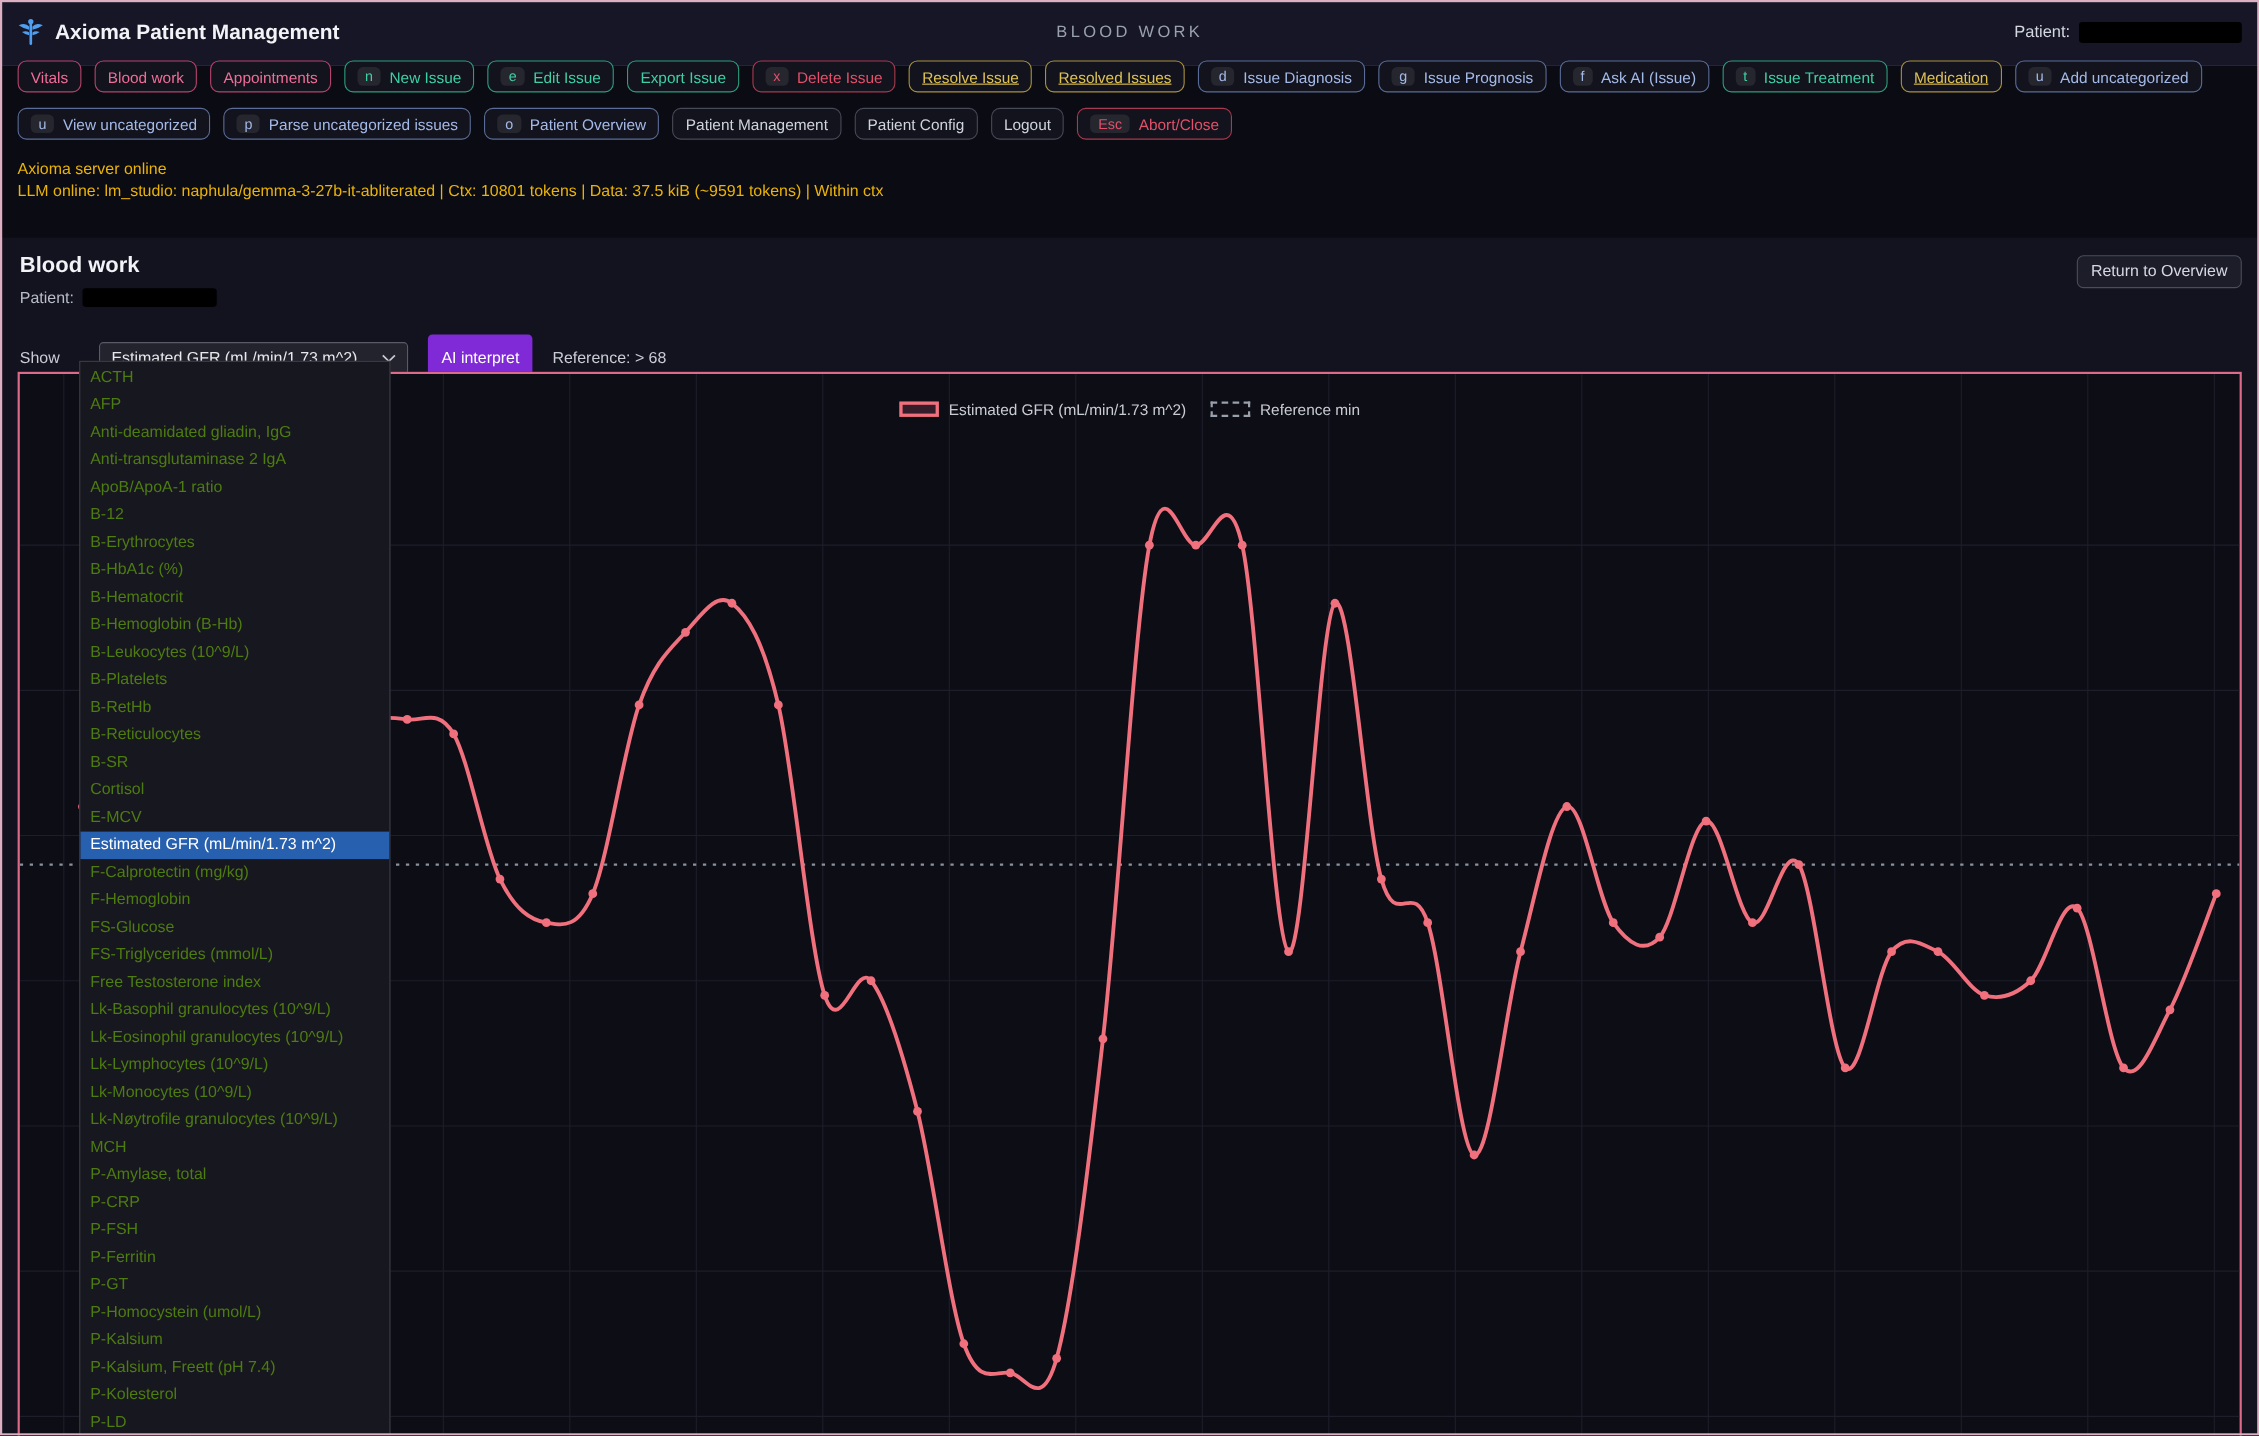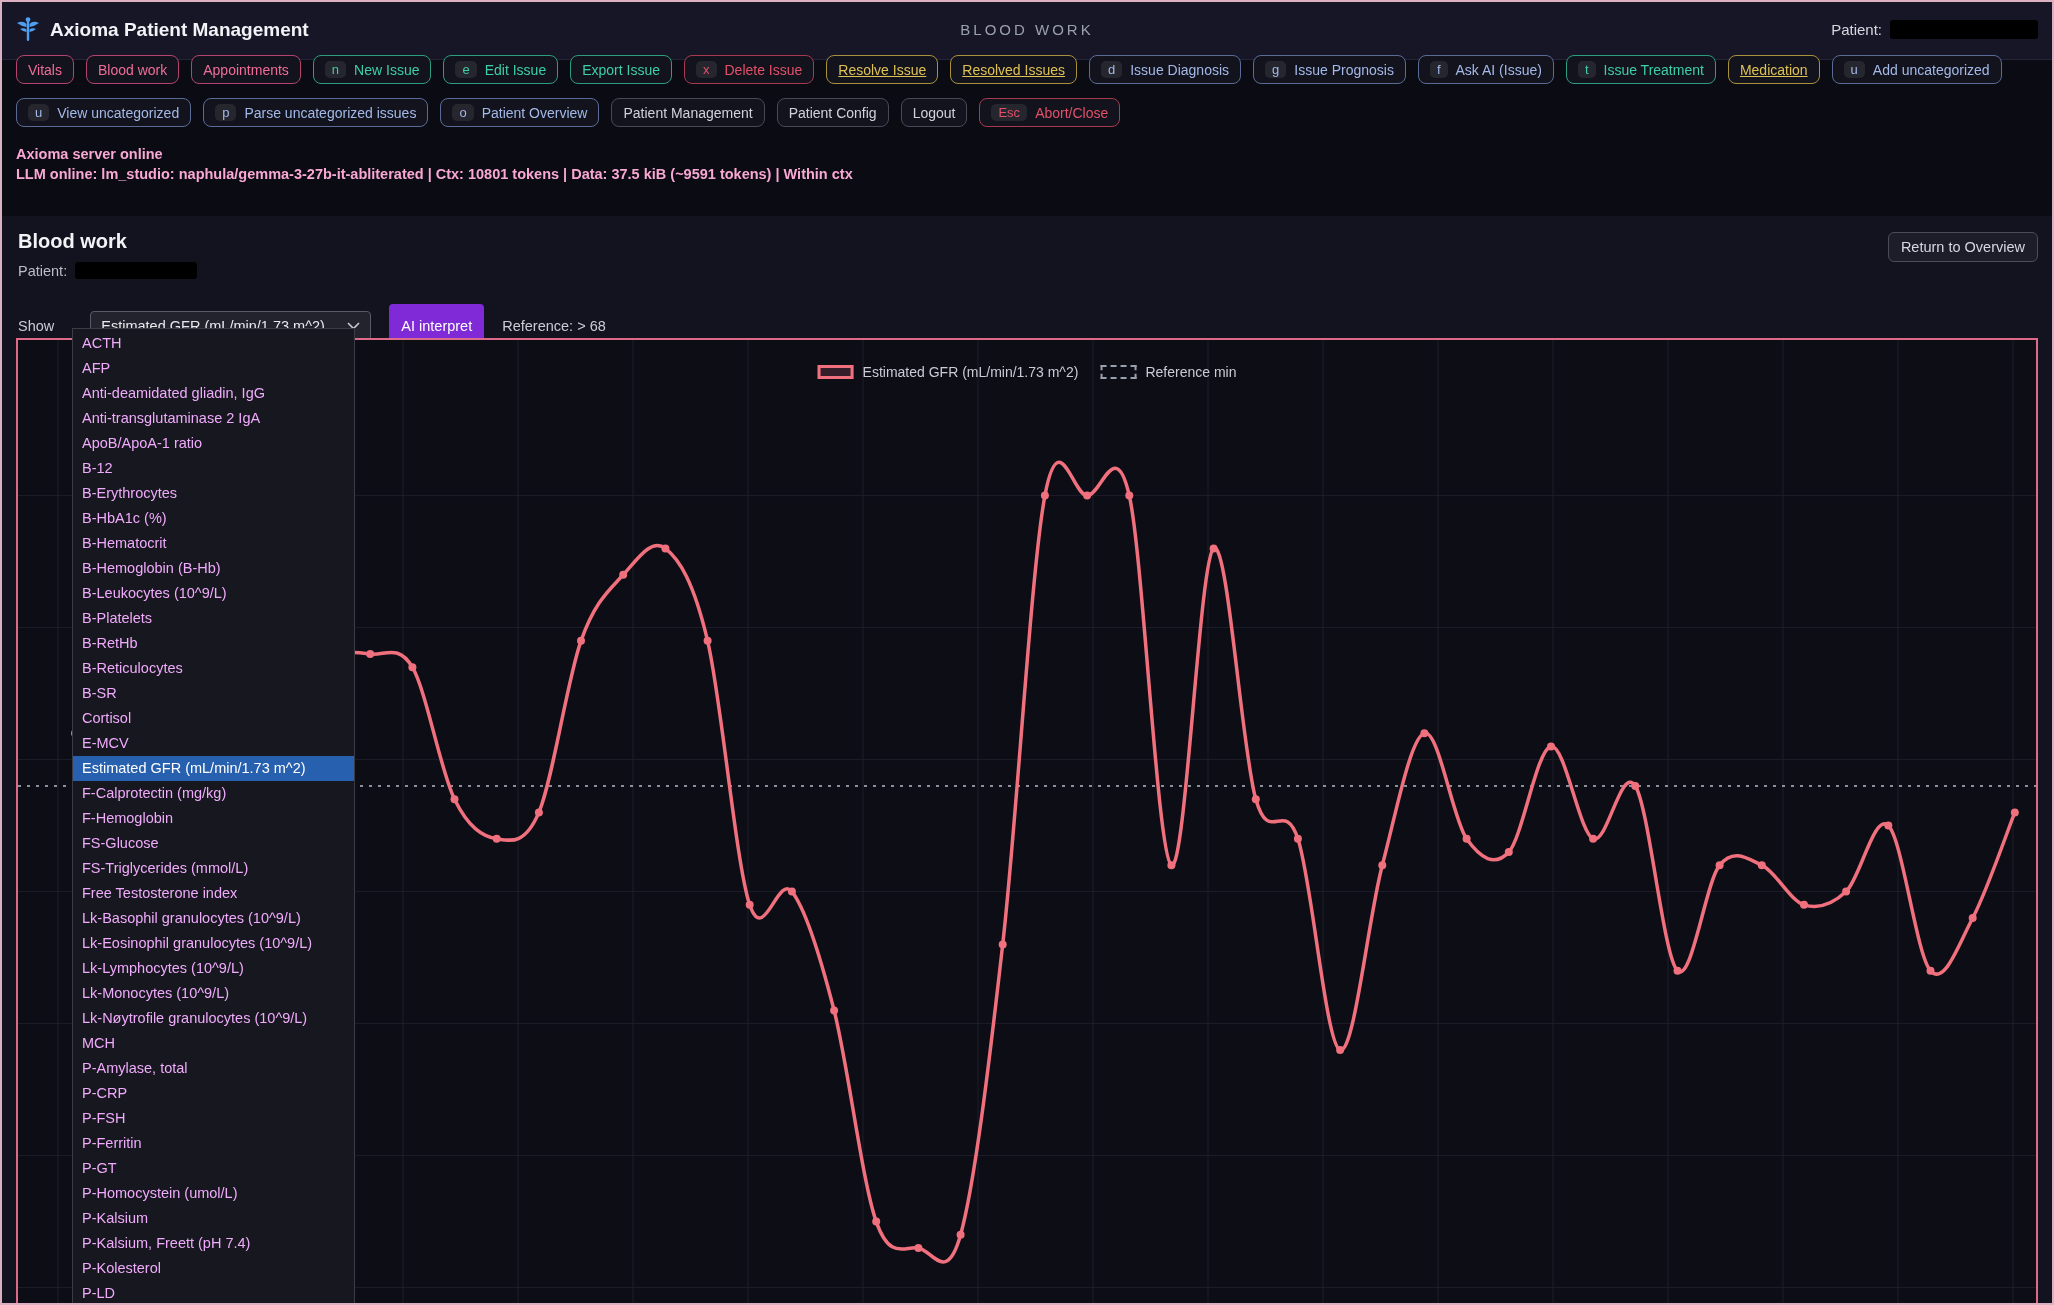--- a/index.html
+++ b/index.html
@@ -40,21 +40,21 @@
   }
   .c-pink { color:#ef6d98; border-color:#b3446d; }
   .c-teal { color:#3ecfa4; border-color:#2c9d7d; }
   .c-red  { color:#e2506a; border-color:#a63a4e; }
   .c-gold { color:#dfc254; border-color:#a8913c;text-decoration:underline; }
   .c-blue { color:#a3b9e8; border-color:#5a6c96; }
   .c-gray { color:#ced3dc; border-color:#474956; }
 
   
   .status { position:absolute; top:144px; left:16px; right:16px; font-size:14.5px; line-height:20px; }
-  .status .s-red { color:#f9a8d4;font-weight:bold; }
+  .status .s-red { color:#eab308; }
   .status .s-green { color:#2ecf7f; }
 
   
   .main { position:absolute; top:216px; left:0; right:0; bottom:0; background:#13121f; }
   .main-title { position:absolute; top:14px; left:18px; font-size:20px; font-weight:bold; color:#f2f3f6; }
   .main-patient { position:absolute; top:46px; left:18px; display:flex; align-items:center; gap:8px; font-size:14.5px; color:#b9bdc7; }
   .return-btn {
     position:absolute; top:16px; right:16px;
     background:#1d1d2a; border:1px solid #4a4c5a; border-radius:6px;
     color:#d5d8e0; font-size:14.5px; font-family:inherit; padding:6px 12px; cursor:pointer;
@@ -85,21 +85,21 @@
   .swatch-series { width:36px; height:14px; background:rgba(240,112,126,0.18); border:3px solid #f0707e; }
   .swatch-ref { width:36px; height:14px; border:2px dashed #98a0ab; }
   #chart-svg { position:absolute; top:0; left:0; }
 
   
   .dropdown-list {
     position:absolute; top:328px; left:72px; width:283px; bottom:0;
     background:#17171f; border:1px solid #3c3c46; z-index:50; overflow:hidden; padding-top:2px;
   }
   .dd-item {
-    height:25px; line-height:25px; padding:0 9px; font-size:14.5px; color:#f0abfc;
+    height:25px; line-height:25px; padding:0 9px; font-size:14.5px; color:#4d7c0f;
     white-space:nowrap; overflow:hidden; cursor:default;
   }
   .dd-item.selected { background:#2760ae; color:#fff; }
 </style>
 </head>
 <body>
 
 <div class="page-frame"></div>
 
 <div class="header">

